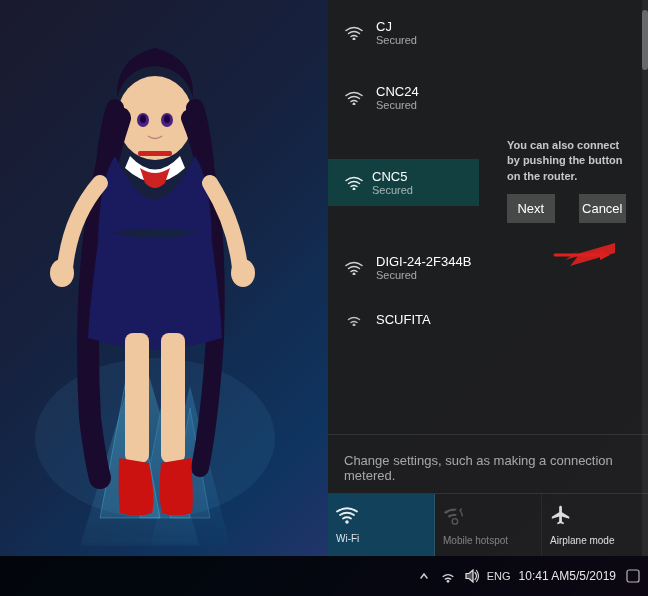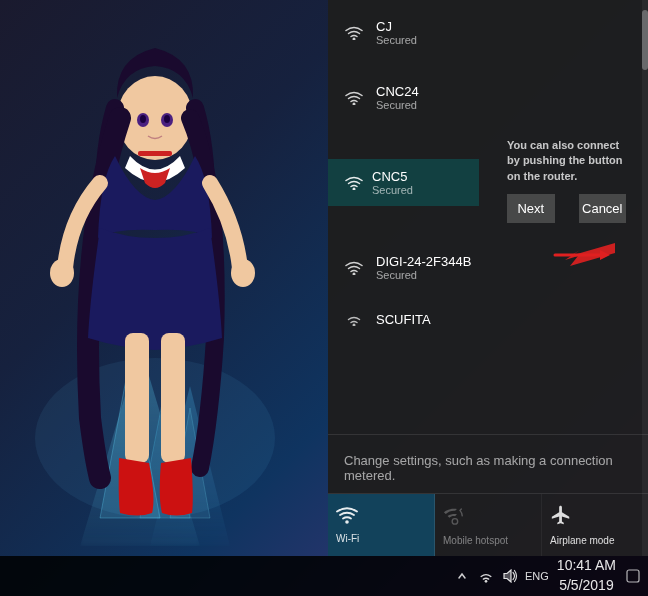--- a/index.html
+++ b/index.html
@@ -262,24 +262,23 @@
       height: 18px;
       display: flex;
       align-items: center;
       justify-content: center;
       cursor: pointer;
       font-size: 14px;
     }
 
     .taskbar-time {
       display: flex;
-      flex-direction: column;
-      align-items: center;
+      align-items: flex-start;
       color: rgba(255,255,255,0.9);
-      font-size: 14px;
+      font-size: 12px;
       line-height: 1.4;
       cursor: pointer;
     }
 
     .taskbar-notification {
       width: 18px;
       height: 18px;
       display: flex;
       align-items: center;
       justify-content: center;

